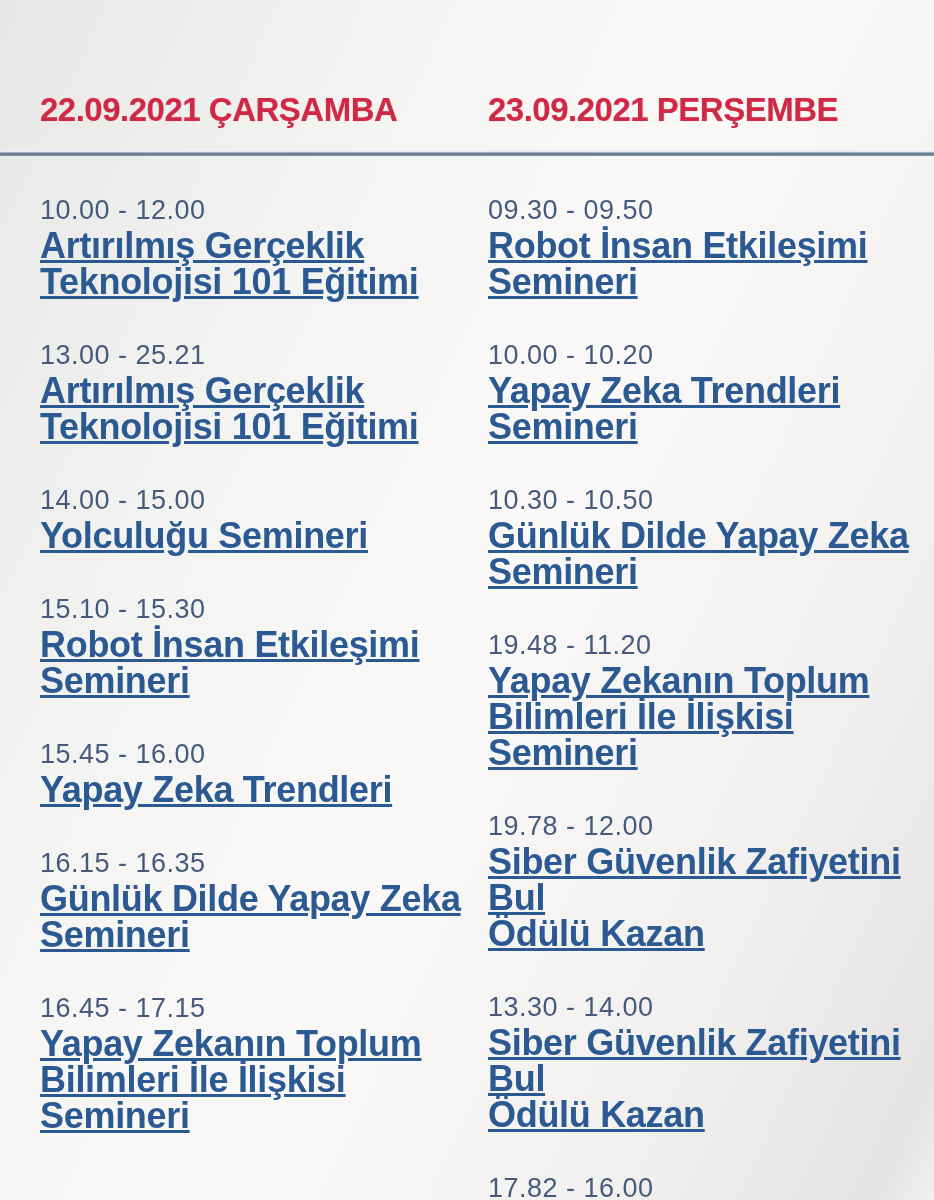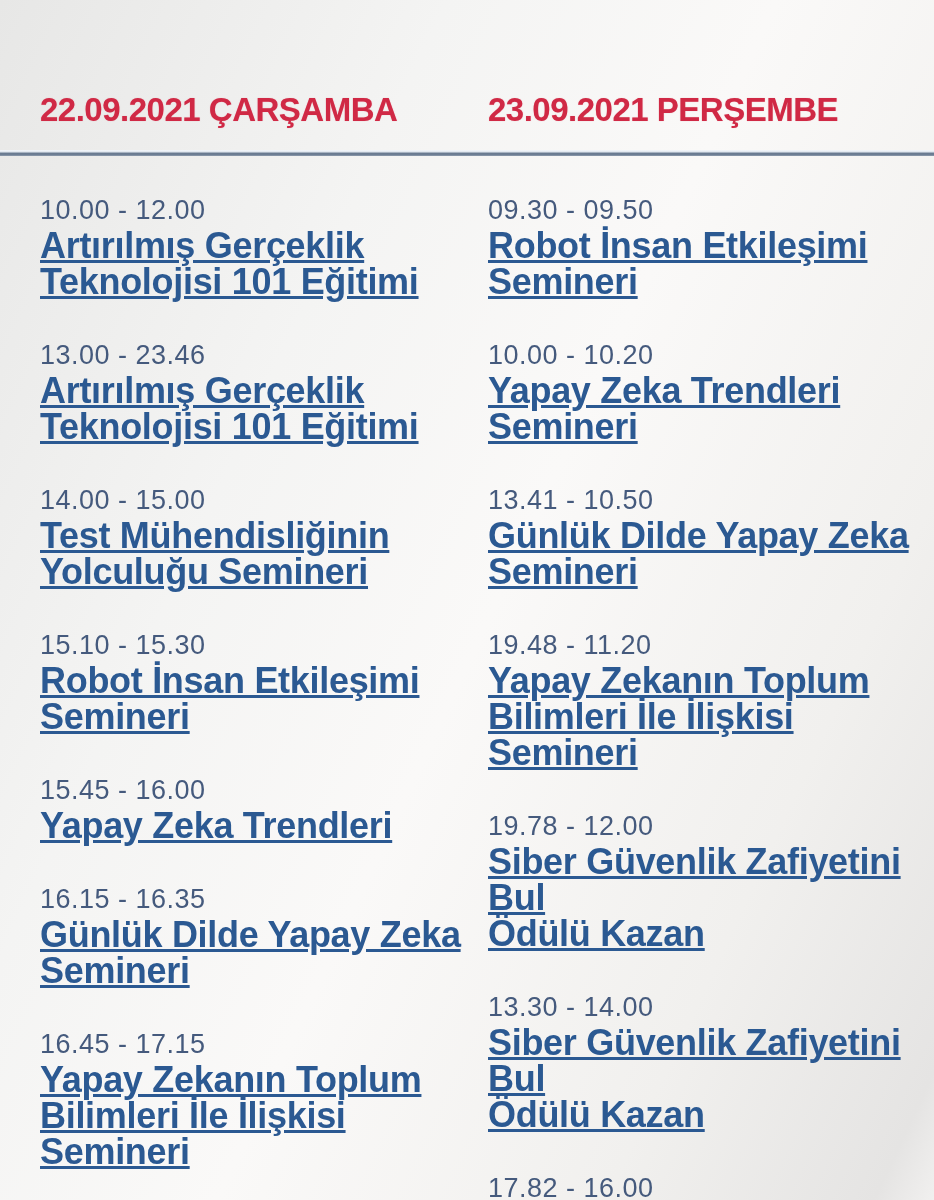--- a/index.html
+++ b/index.html
@@ -64,27 +64,26 @@
   </div>
   <div class="rule"></div>
   <div class="content">
     <div class="col" id="col-0">
         <div class="event">
           <div class="event-time">10.00 - 12.00</div>
           <div class="event-line">Artırılmış Gerçeklik</div>
           <div class="event-line">Teknolojisi 101 Eğitimi</div>
         </div>
         <div class="event">
-          <div class="event-time">13.00 - 23.46</div>
+          <div class="event-time">13.00 - 25.21</div>
           <div class="event-line">Artırılmış Gerçeklik</div>
           <div class="event-line">Teknolojisi 101 Eğitimi</div>
         </div>
         <div class="event">
           <div class="event-time">14.00 - 15.00</div>
-          <div class="event-line">Test Mühendisliğinin</div>
           <div class="event-line">Yolculuğu Semineri</div>
         </div>
         <div class="event">
           <div class="event-time">15.10 - 15.30</div>
           <div class="event-line">Robot İnsan Etkileşimi</div>
           <div class="event-line">Semineri</div>
         </div>
         <div class="event">
           <div class="event-time">15.45 - 16.00</div>
           <div class="event-line">Yapay Zeka Trendleri</div>
@@ -105,21 +104,21 @@
           <div class="event-time">09.30 - 09.50</div>
           <div class="event-line">Robot İnsan Etkileşimi</div>
           <div class="event-line">Semineri</div>
         </div>
         <div class="event">
           <div class="event-time">10.00 - 10.20</div>
           <div class="event-line">Yapay Zeka Trendleri</div>
           <div class="event-line">Semineri</div>
         </div>
         <div class="event">
-          <div class="event-time">13.41 - 10.50</div>
+          <div class="event-time">10.30 - 10.50</div>
           <div class="event-line">Günlük Dilde Yapay Zeka</div>
           <div class="event-line">Semineri</div>
         </div>
         <div class="event">
           <div class="event-time">19.48 - 11.20</div>
           <div class="event-line">Yapay Zekanın Toplum</div>
           <div class="event-line">Bilimleri İle İlişkisi Semineri</div>
         </div>
         <div class="event">
           <div class="event-time">19.78 - 12.00</div>

